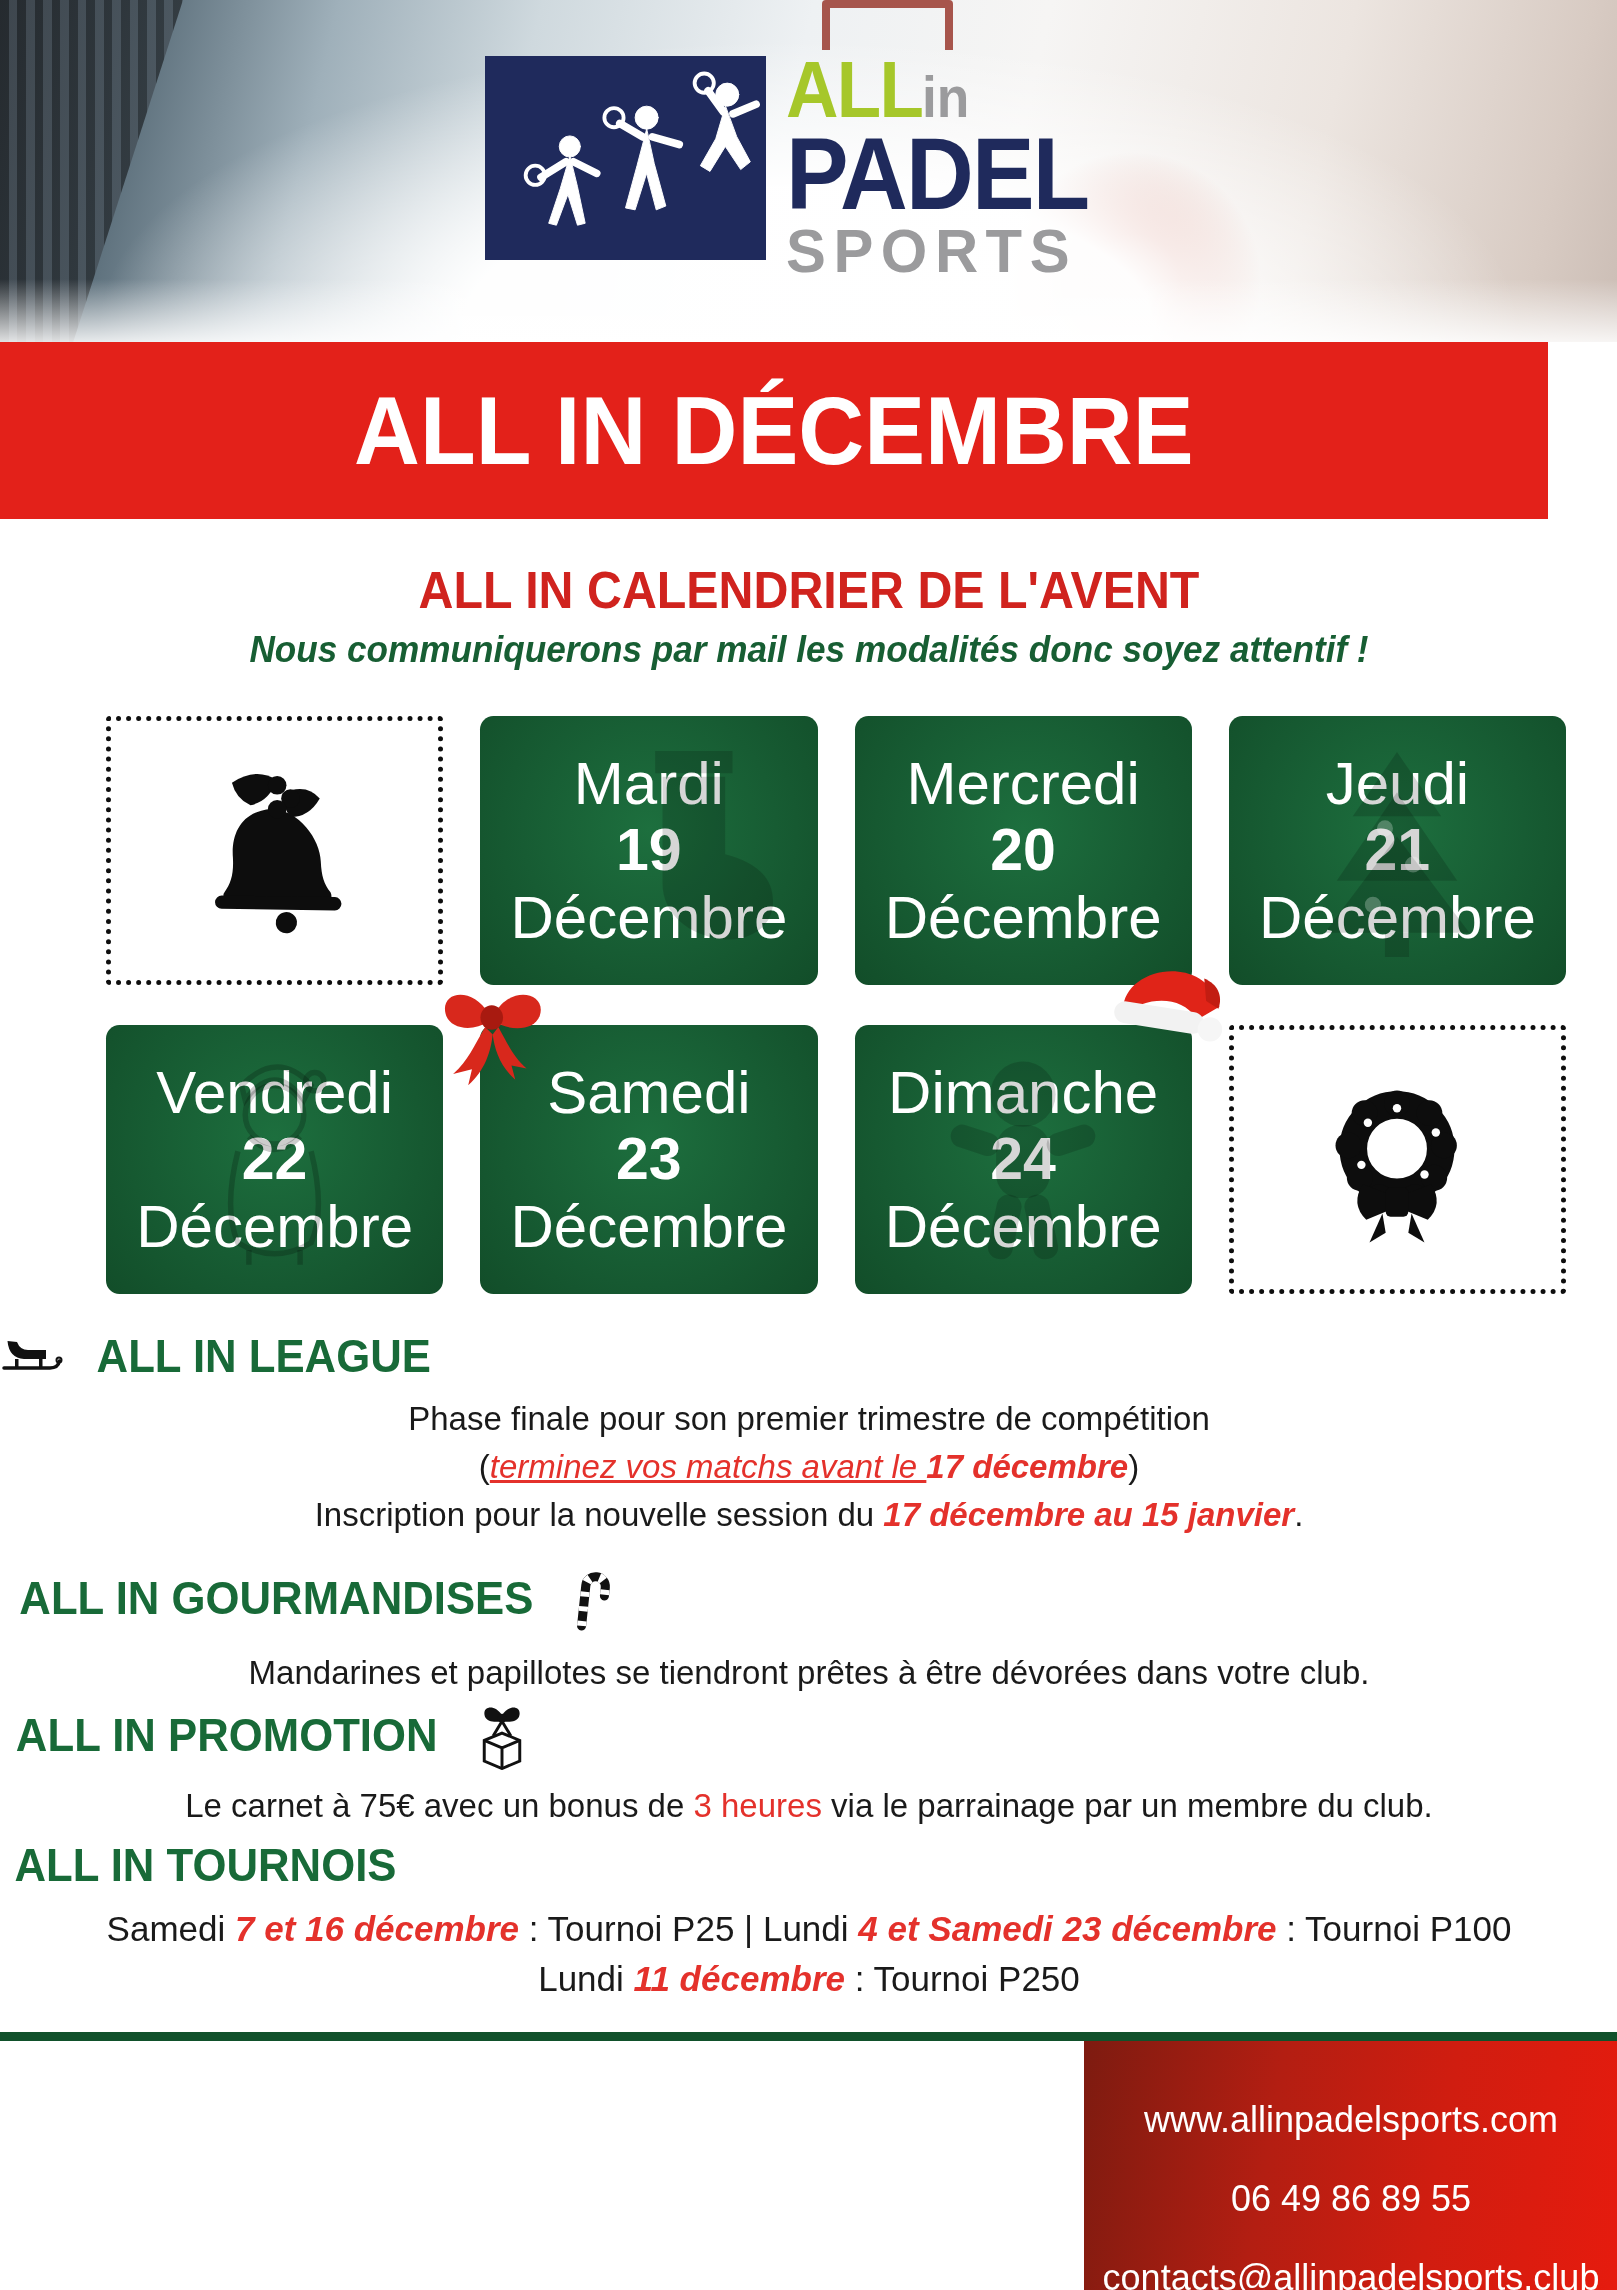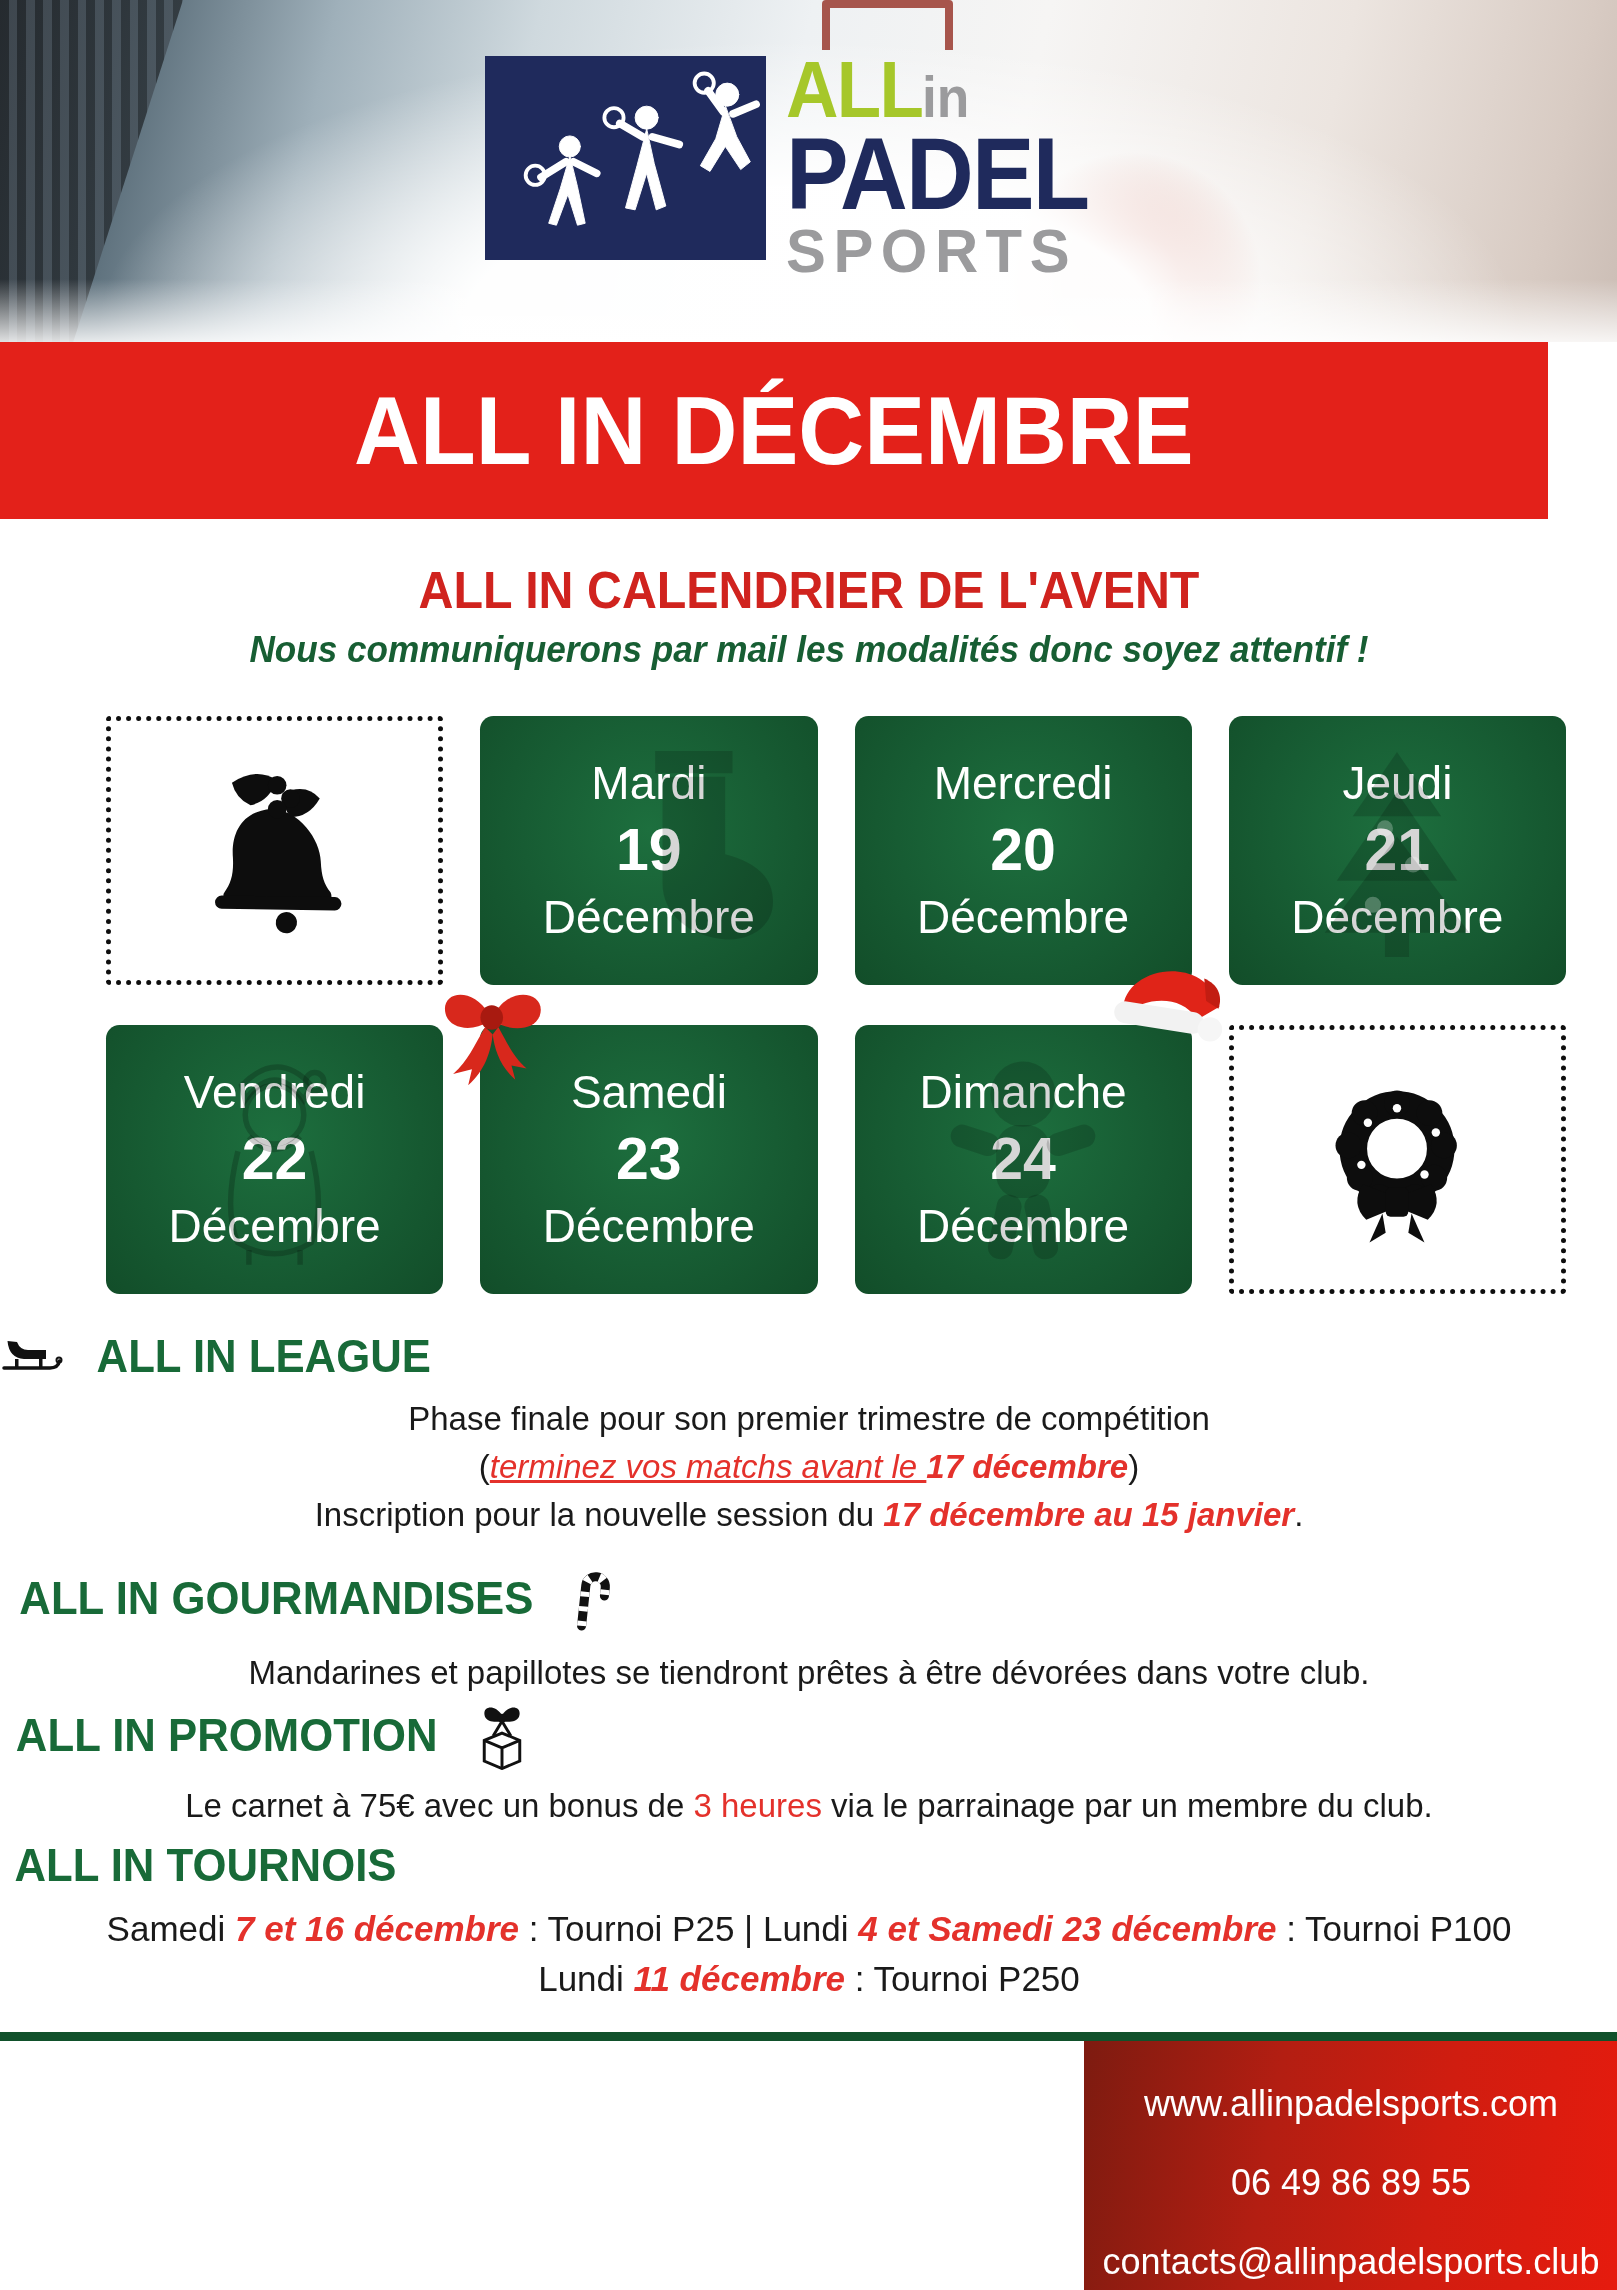--- a/index.html
+++ b/index.html
@@ -34,21 +34,21 @@
 
   
   .avent-title{position:absolute;left:0;top:560px;width:1618px;text-align:center;color:#d0231e;font-size:52px;font-weight:bold;transform:scaleX(.93);white-space:nowrap;}
   .avent-sub{position:absolute;left:0;top:629px;width:1618px;text-align:center;color:#175e33;font-size:37px;font-weight:bold;font-style:italic;transform:scaleX(.95);white-space:nowrap;}
 
   
   .calendar{position:absolute;left:106px;top:716px;width:1460px;display:grid;grid-template-columns:repeat(4,1fr);column-gap:37px;row-gap:40px;grid-auto-rows:269px;}
   .cell{position:relative;border-radius:13.4px;overflow:hidden;}
   .cell-green{background:radial-gradient(circle at 50% 42%,#1d6f3e 0%,#175c33 55%,#124d29 100%);
     display:flex;flex-direction:column;align-items:center;justify-content:center;color:#fff;}
-  .cell-green .day,.cell-green .month{font-size:46px;line-height:67px;}
+  .cell-green .day,.cell-green .month{font-size:60px;line-height:67px;}
   .cell-green .num{font-size:59px;font-weight:bold;line-height:67px;}
   .cell-dotted{background:#fff;border:5.8px dotted #0e0e0e;border-radius:3.8px;display:flex;align-items:center;justify-content:center;}
   .wm{position:absolute;inset:0;display:flex;align-items:center;justify-content:center;pointer-events:none;}
 
   
   .bow-dec{position:absolute;left:434px;top:978px;width:123px;height:113px;}
   .hat-dec{position:absolute;left:1112px;top:959px;width:113px;height:88px;}
 
   
   .section{position:absolute;left:0;width:1618px;text-align:center;color:#1a1a1a;}
@@ -62,21 +62,21 @@
   .sec-gourm{top:1558px;}
   .sec-promo{top:1699px;}
   .sec-tourn{top:1837px;}
   .sec-tourn p{font-size:35px;line-height:50px;}
 
   
   .footer-line{position:absolute;left:0;top:2032px;width:1618px;height:8.6px;background:#11512b;}
   .footer{position:absolute;left:0;top:2041px;width:1618px;height:250px;background:#fff;}
   .red-panel{position:absolute;left:1084px;top:2041px;width:534px;height:250px;color:#fff;
     background:linear-gradient(100deg,#7d1b10 0%,#b31e12 35%,#d01d10 65%,#e61b0e 100%);
-    display:flex;flex-direction:column;align-items:center;padding-top:42px;box-sizing:border-box;gap:37px;}
+    display:flex;flex-direction:column;align-items:center;padding-top:58px;box-sizing:border-box;gap:37px;}
   .red-panel div{font-size:36px;white-space:nowrap;}
 </style>
 </head>
 <body>
 
 <div class="poster">
 
   <div class="photo">
     <div class="fence"></div>
     <div class="goal"></div>

